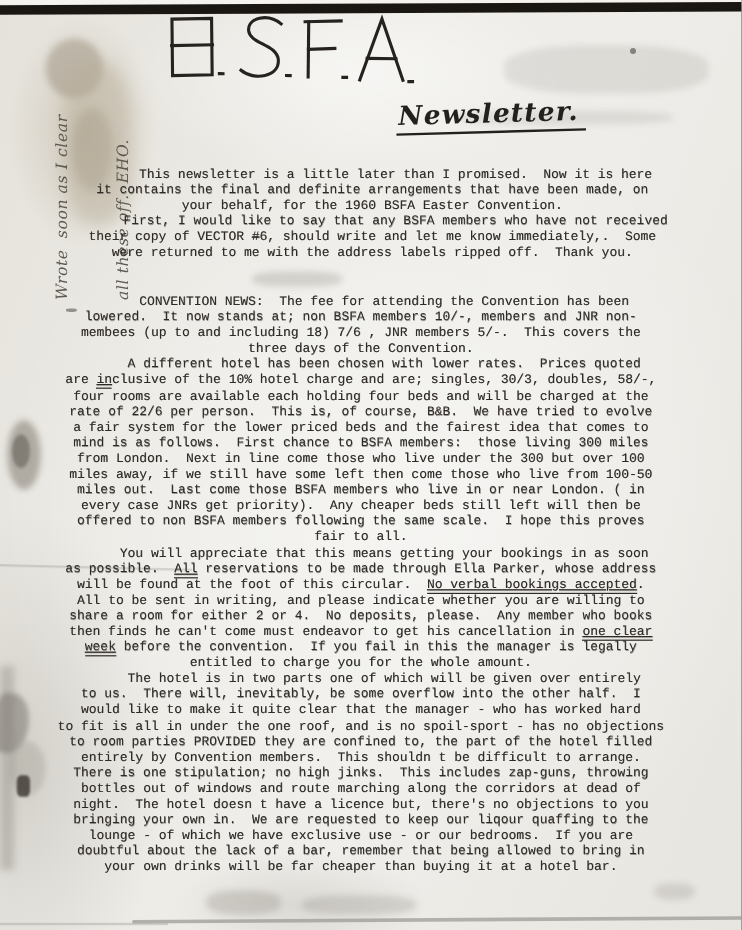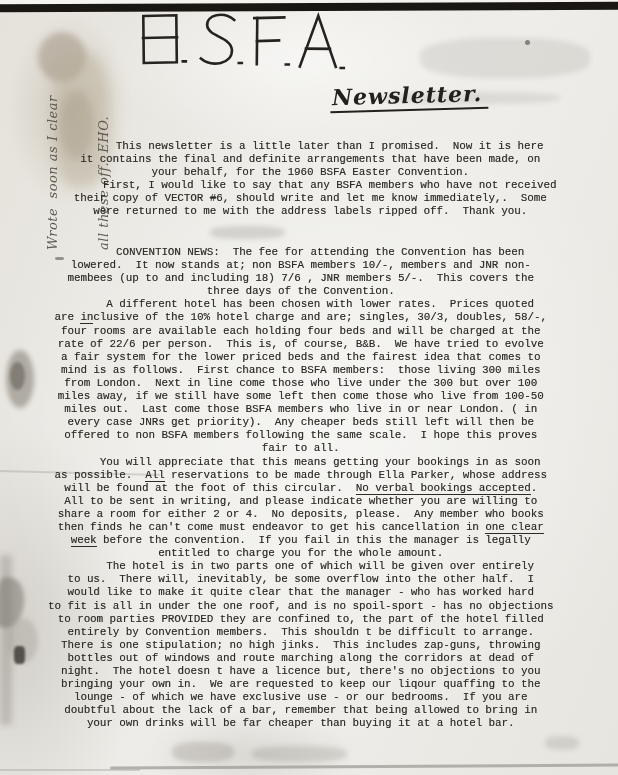--- a/index.html
+++ b/index.html
@@ -31,21 +31,21 @@
   .margin-note{
     left:10px;top:250px;width:215px;height:48px;
     transform:rotate(-90deg);transform-origin:0 0;
     font-family:"DejaVu Serif",serif;font-style:italic;
     font-size:13px;line-height:17px;color:#514c45;opacity:.9;
     letter-spacing:.5px;white-space:pre;
   }
   .txt{color:#2e2a26;font-size:10.8px;line-height:13.1px;white-space:pre;
        text-shadow:.3px .3px .35px rgba(46,42,38,.45);}
   .tl{min-height:13.1px;text-align:center;}
-  .tl .u{border-bottom:1.3px solid #2e2a26;}
+  .tl .u{border-bottom:1.3px solid #2e2a26;text-decoration:underline;}
   .tl .s{text-decoration:line-through;}
   .blk1{left:64px;top:140px;}
   .blk2{left:48px;top:246px;}
   .stain{border-radius:50%;}
   .st-tape1{left:38px;top:32px;width:48px;height:50px;background:rgba(146,133,112,.45);filter:blur(3px);}
   .st-tape2{left:52px;top:52px;width:58px;height:135px;background:rgba(186,175,156,.5);filter:blur(6px);border-radius:40%;}
   .st-tape3{left:60px;top:90px;width:34px;height:70px;background:rgba(158,146,126,.35);filter:blur(4px);}
   .st-marginblob{left:6px;top:350px;width:28px;height:58px;background:rgba(118,112,102,.5);filter:blur(2.5px);}
   .st-marginblob2{left:10px;top:362px;width:15px;height:28px;background:rgba(86,81,74,.5);filter:blur(1.5px);}
   .st-wedge{left:-6px;top:578px;width:30px;height:50px;background:rgba(116,111,104,.5);filter:blur(2px);border-radius:30% 60% 50% 40%;transform:rotate(12deg);}

